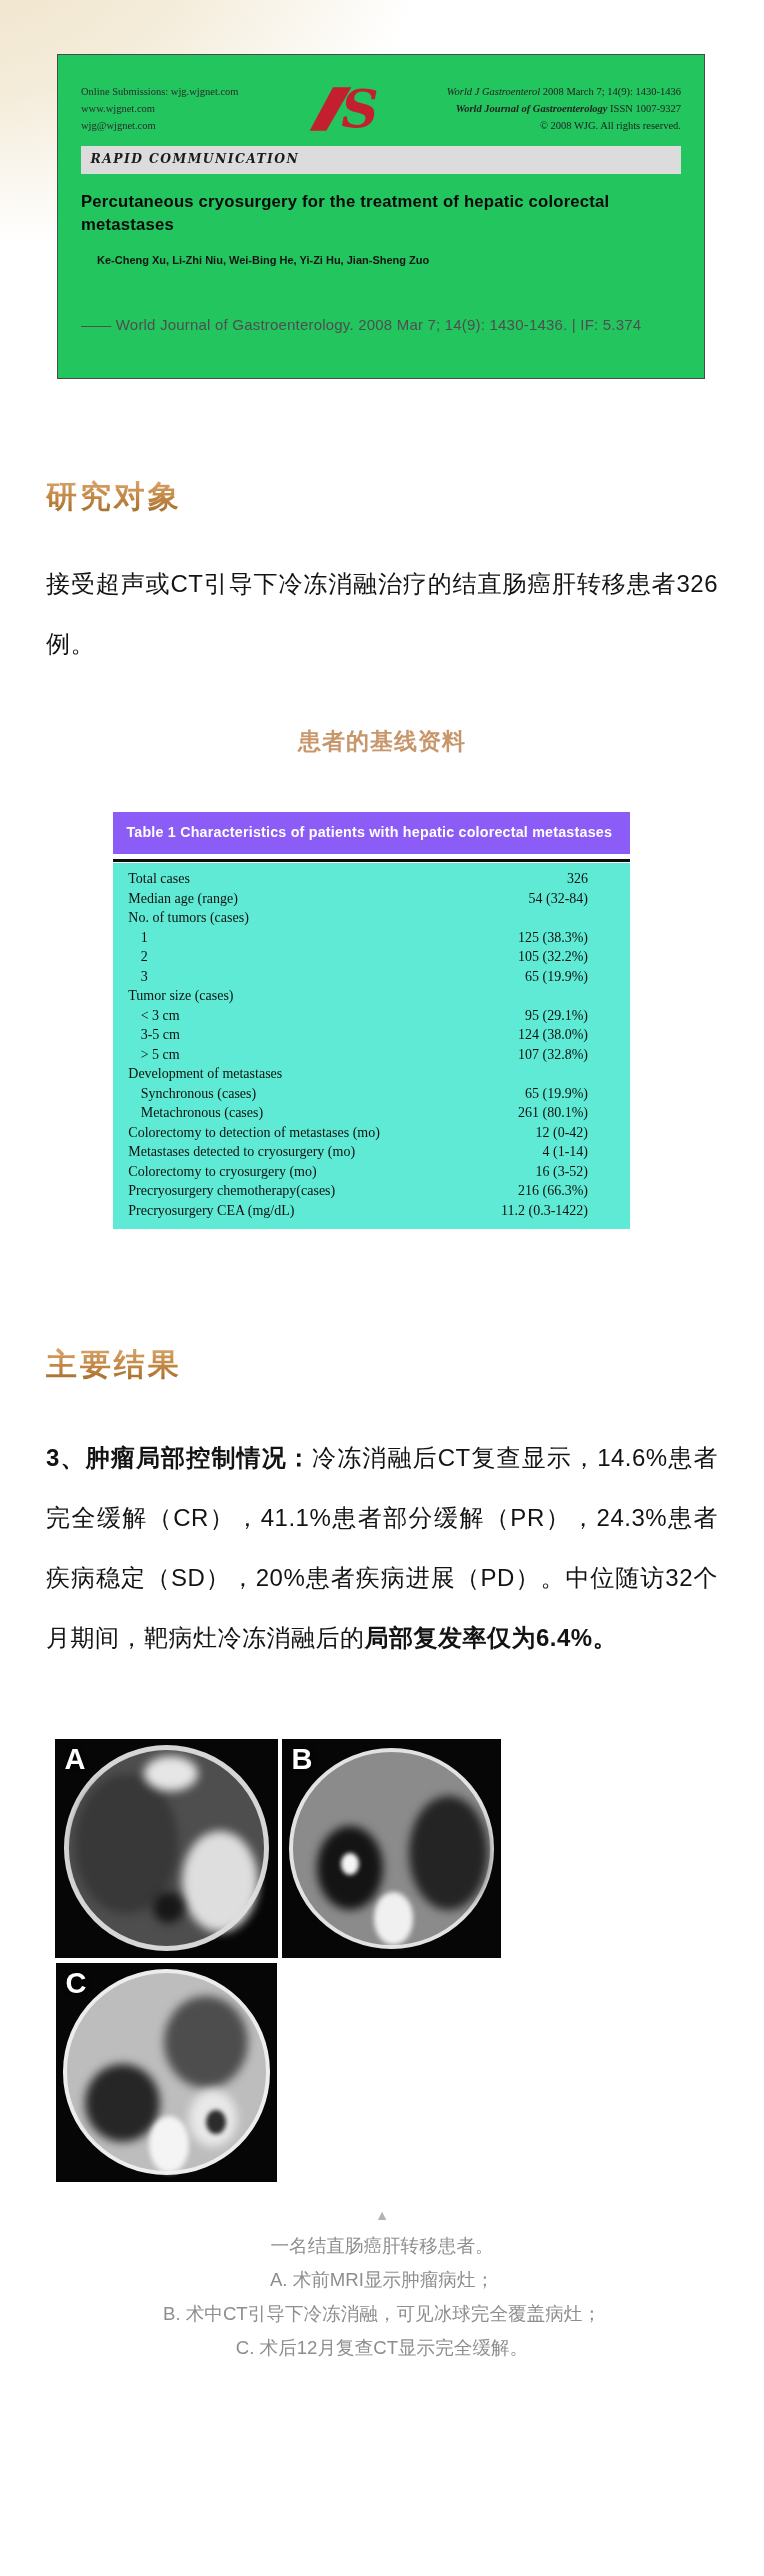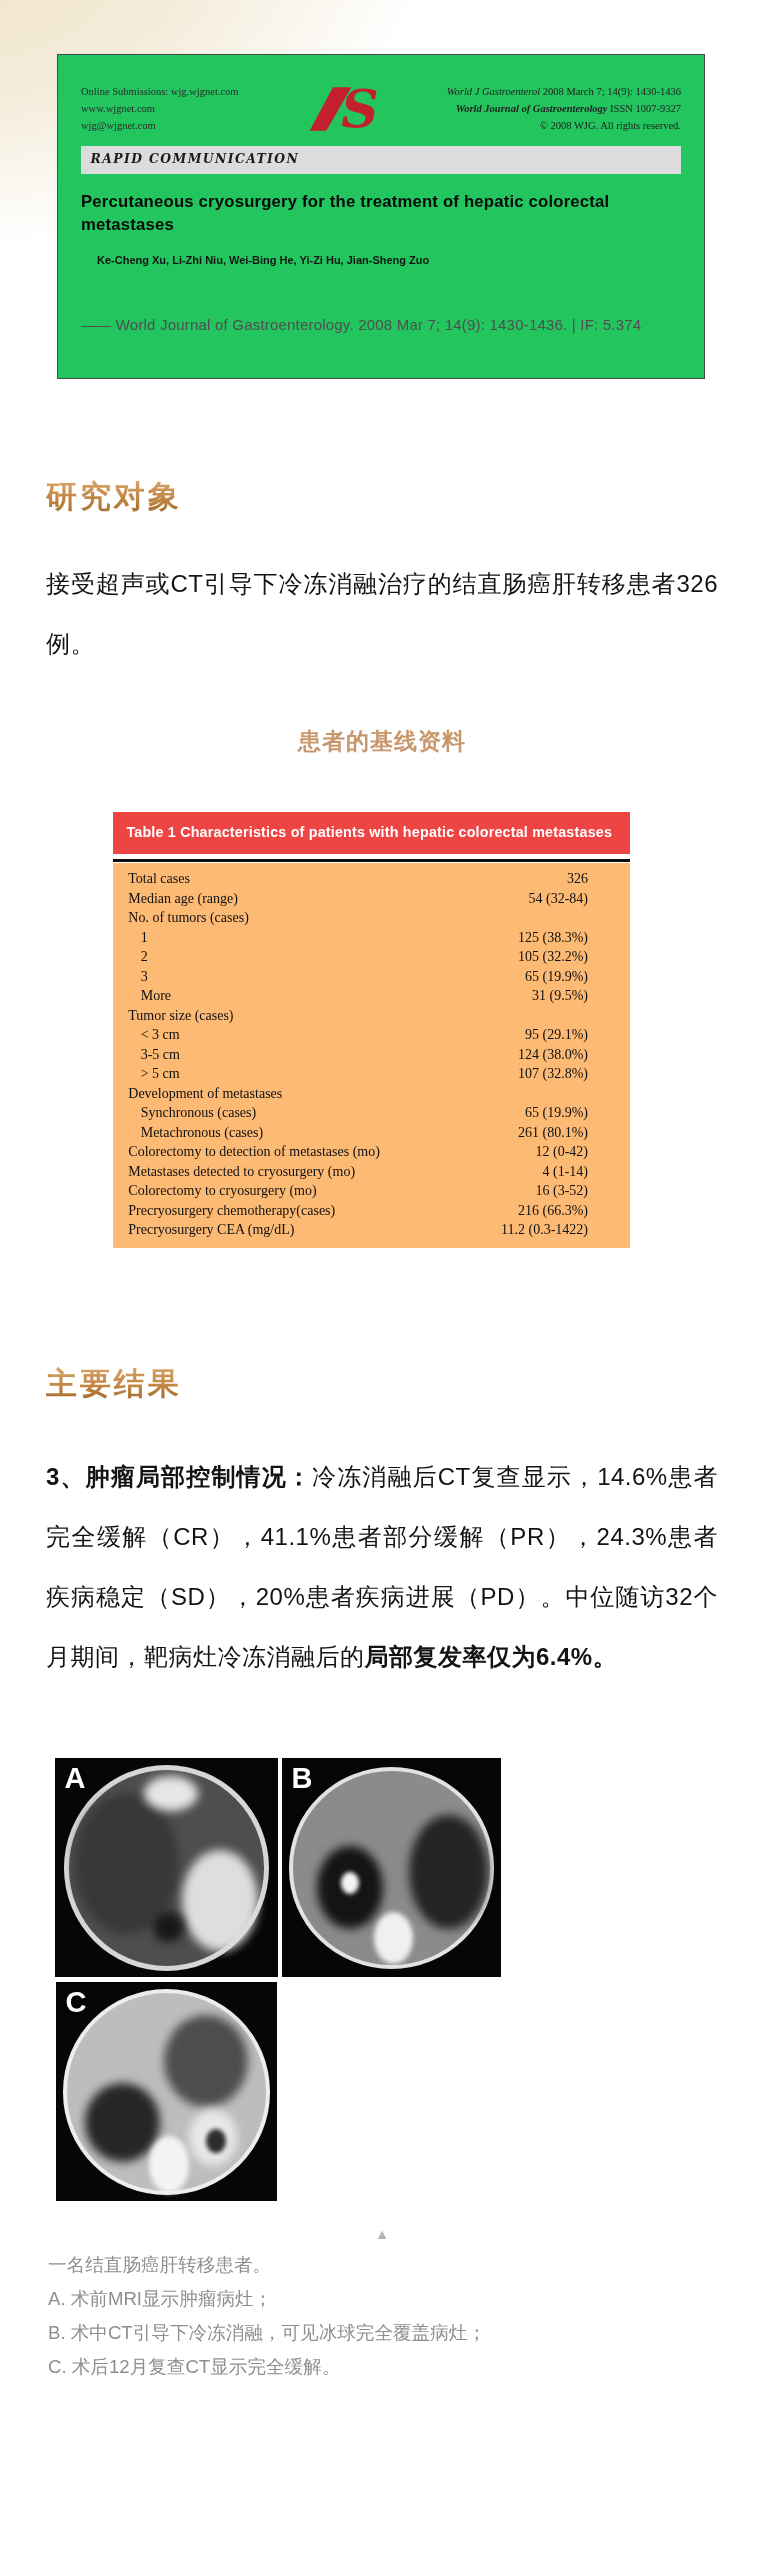--- a/index.html
+++ b/index.html
@@ -61,25 +61,25 @@
   .para .bold, .para b { font-weight: bold; }
   .results-para { margin-top: 42px; }
 
   
   .sub-heading {
     margin-top: 52px; text-align: center; font-size: 23px; font-weight: bold;
     color: #c8966b; letter-spacing: 1px;
   }
   .table-wrap { margin: 55px 0 0 113px; width: 517px; }
   .table-title {
-    background: #ef4444; color: #ffffff; font-weight: bold; font-size: 14.3px;
+    background: #8b5cf6; color: #ffffff; font-weight: bold; font-size: 14.3px;
     line-height: 1.8; padding: 7.6px 13.4px 8.6px; letter-spacing: 0.2px;
   }
   .table-rule { height: 2.9px; background: #0d0d0d; margin-top: 4.8px; }
-  .table-body { background: #fdba74; padding: 6.7px 0 8.6px; margin-top: 1px; }
+  .table-body { background: #5eead4; padding: 6.7px 0 8.6px; margin-top: 1px; }
   .t-row {
     display: flex; justify-content: space-between; align-items: baseline;
     font: 14px/19.5px "Liberation Serif", serif; color: #101010;
     padding: 0 42px 0 15.3px;
   }
   .t-row .lbl { white-space: nowrap; }
   .t-row.indent .lbl { padding-left: 12.4px; }
   .t-row .val { white-space: nowrap; text-align: right; }
 
   
@@ -90,21 +90,21 @@
   .panel-c { left: 1px; top: 224px; width: 221px; height: 219px; }
   .body-oval { position: absolute; border-radius: 50%; }
   .blob { position: absolute; border-radius: 50%; filter: blur(4.8px); }
   .pan-label {
     position: absolute; top: 3.8px; left: 9.6px; z-index: 3; color: #fff;
     font-weight: bold; font-size: 29px; text-shadow: 0 0 4.8px #000;
   }
 
   
   .caption-marker { margin-top: 25px; text-align: center; font-size: 14.3px; color: #b3b3b3; }
-  .caption { margin-top: 5.7px; text-align: left; font-size: 18.6px; line-height: 34px; color: #8e8e8e; margin-left: 48px; }
+  .caption { margin-top: 5.7px; text-align: center; font-size: 18.6px; line-height: 34px; color: #8e8e8e; }
 </style>
 </head>
 <body>
 
 <div class="bg-tint"></div>
 
 <div class="card">
   <div class="card-header">
     <div class="submissions">
 
@@ -163,24 +163,20 @@
       <div class="t-row indent">
         <span class="lbl">2</span>
         <span class="val">105 (32.2%)</span>
       </div>
 
       <div class="t-row indent">
         <span class="lbl">3</span>
         <span class="val">65 (19.9%)</span>
       </div>
 
-      <div class="t-row indent">
-        <span class="lbl">More</span>
-        <span class="val">31 (9.5%)</span>
-      </div>
 
       <div class="t-row">
         <span class="lbl">Tumor size (cases)</span>
         <span class="val"></span>
       </div>
 
       <div class="t-row indent">
         <span class="lbl">&lt; 3 cm</span>
         <span class="val">95 (29.1%)</span>
       </div>

